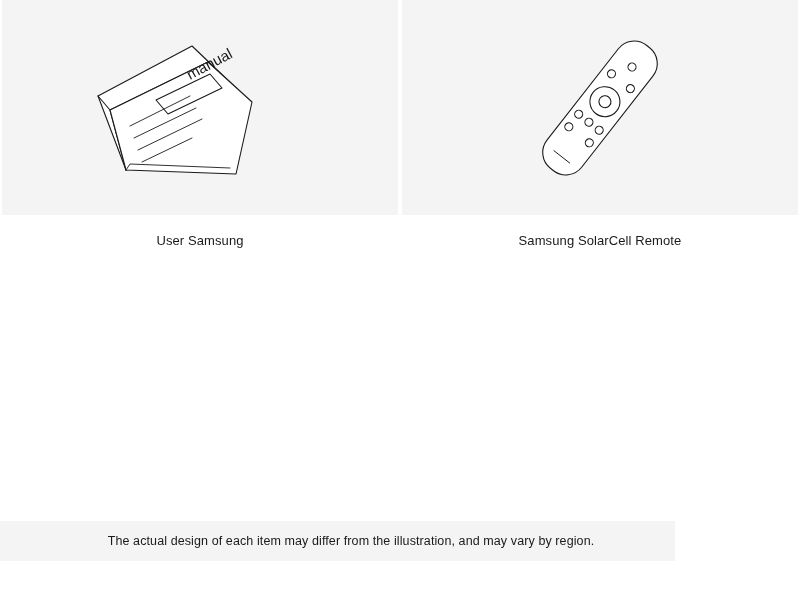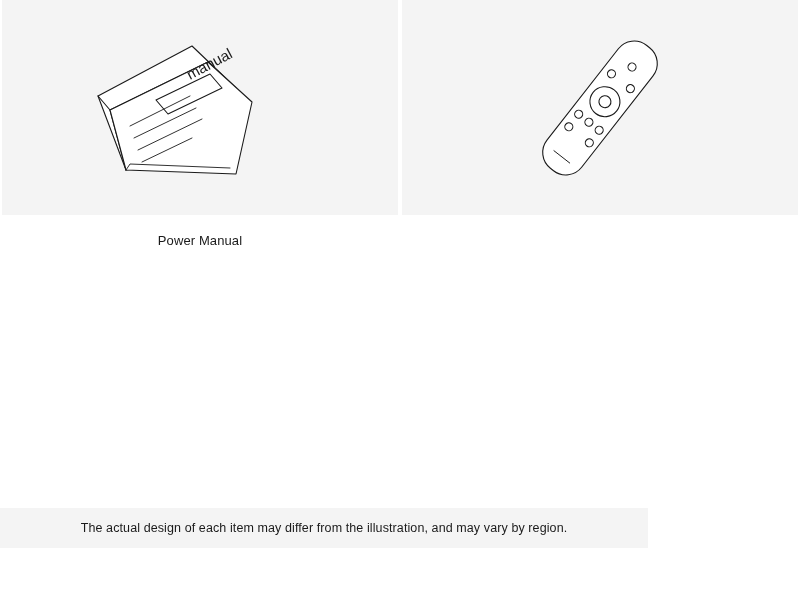--- a/index.html
+++ b/index.html
@@ -49,27 +49,28 @@
     text-align: center;
     font-size: 13px;
     letter-spacing: 0.1px;
     color: #1a1a1a;
     padding: 18px 0 12px 0;
     height: 16px;
   }
   .footer-band {
     position: absolute;
     left: 0;
-    top: 508px;
+    top: 521px;
     width: 648px;
     height: 40px;
     background: #f4f4f4;
     display: flex;
     align-items: center;
     justify-content: center;
+    padding-left: 27px;
   }
   .footer-note {
     font-size: 12.5px;
     color: #1a1a1a;
     text-align: center;
     letter-spacing: 0.1px;
   }
   svg { display: block; }
   .ln {
     fill: none;
@@ -122,21 +123,21 @@
 
             <path class="ln" d="M86 82 L140 56 L152 70 L98 96 Z"></path>
 
             <g transform="translate(120,62) rotate(-28)">
               <text class="manual-word" x="0" y="0">manual</text>
             </g>
 
             <path class="ln-thin" d="M56 152 L60 146 L160 150"></path>
           </svg>
         </div>
-        <div class="caption">Power Manual</div>
+        <div class="caption">User Samsung</div>
       </div>
 
       <div class="cell">
         <div class="thumb">
           <svg width="260" height="180" viewBox="0 0 260 180">
             <g transform="rotate(38 130 90)">
 
               <rect class="fillw" x="108" y="12" width="44" height="156" rx="20" ry="20"></rect>
 
               <circle class="ln" cx="130" cy="38" r="4"></circle>
@@ -149,20 +150,21 @@
               <circle class="ln" cx="117" cy="108" r="4"></circle>
               <circle class="ln" cx="130" cy="108" r="4"></circle>
               <circle class="ln" cx="143" cy="108" r="4"></circle>
               <circle class="ln" cx="117" cy="124" r="4"></circle>
               <circle class="ln" cx="143" cy="124" r="4"></circle>
 
               <path class="ln-thin" d="M120 152 L140 152"></path>
             </g>
           </svg>
         </div>
+        <div class="caption">Samsung SolarCell Remote</div>
       </div>
     </div>
 
     <div class="row">
 
 
       <div class="cell">
         <div class="thumb empty"></div>
         <div class="caption"></div>
       </div>

